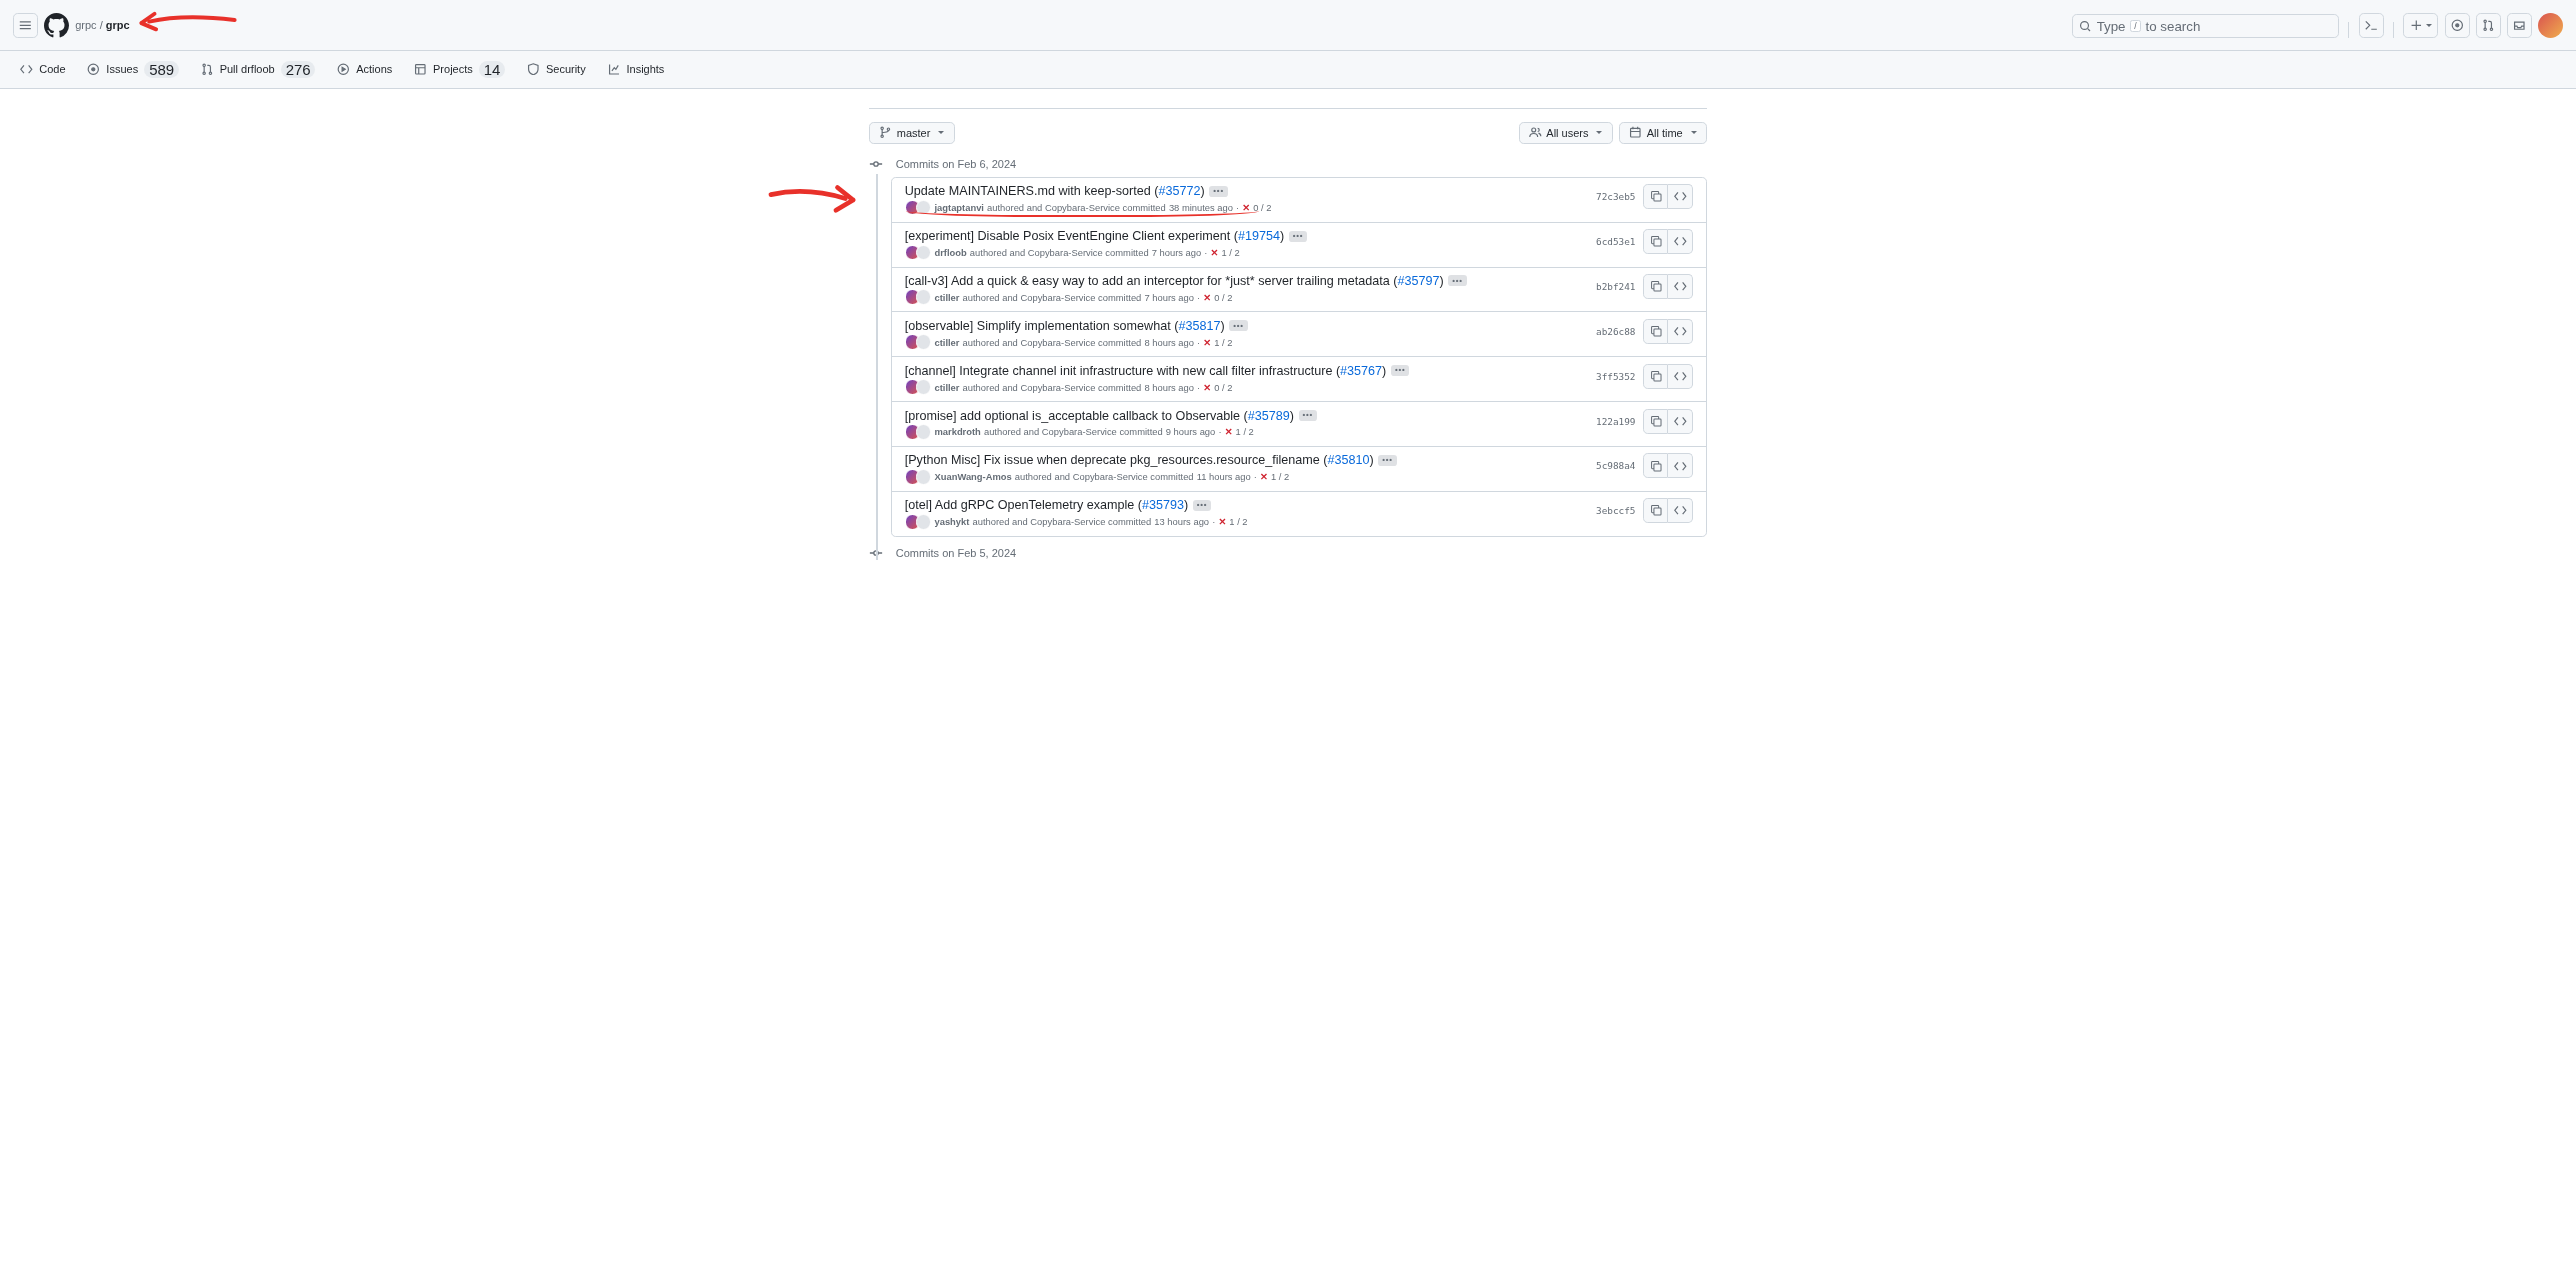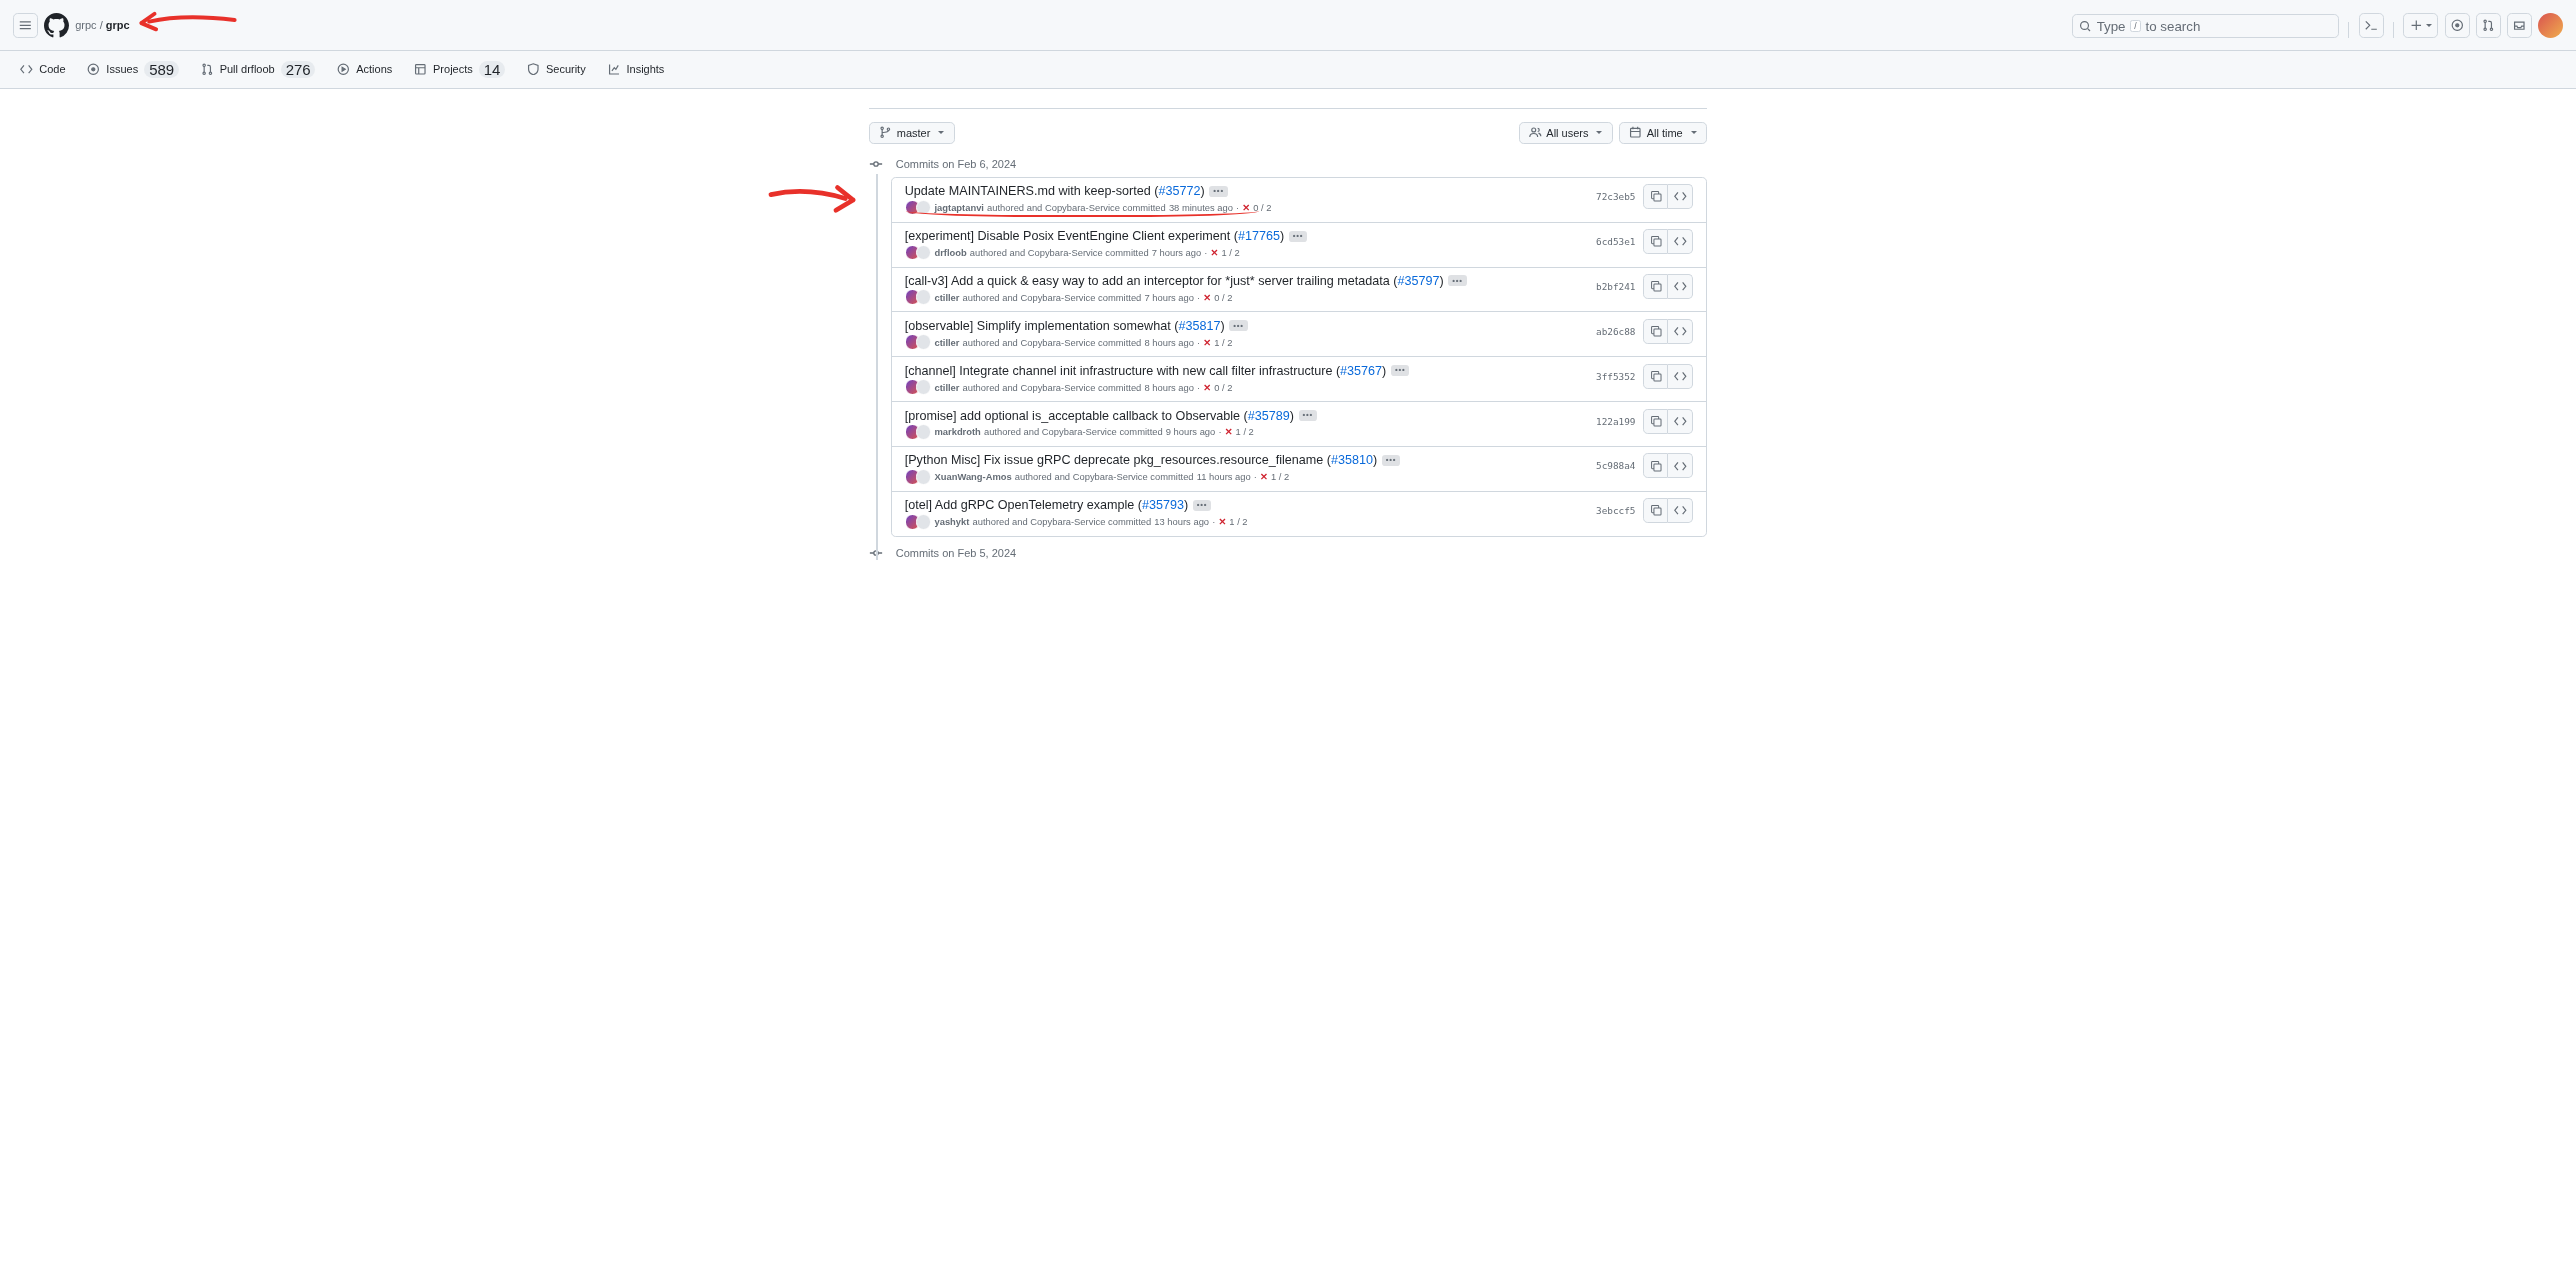--- a/index.html
+++ b/index.html
@@ -289,21 +289,21 @@
       <button class="action-btn browse">
         <svg width="12.6" height="12.6" viewBox="0 0 16 16" fill="none" stroke="#656d76" stroke-width="1.5">
                   <path d="M5 3 1 8l4 5M11 3l4 5-4 5"></path>
                 </svg>
       </button>
     </div>
   </div>
           <div class="commit-item">
     <div class="commit-main">
       <div class="commit-title-row">
-        <a class="commit-title"><span>[experiment] Disable Posix EventEngine Client experiment (</span><span class="pr-link">#17765</span><span>)</span></a>
+        <a class="commit-title"><span>[experiment] Disable Posix EventEngine Client experiment (</span><span class="pr-link">#19754</span><span>)</span></a>
         <button class="ellipsis-btn">•••</button>
       </div>
       <div class="commit-meta">
         <span class="avatar-stack">
           <span class="mini-avatar a1"></span>
           <span class="mini-avatar a2"></span>
         </span>
         <a class="author-link">drfloob</a>
         <span>authored and Copybara-Service committed</span>
         <a>7 hours ago</a>
@@ -459,21 +459,21 @@
       <button class="action-btn browse">
         <svg width="12.6" height="12.6" viewBox="0 0 16 16" fill="none" stroke="#656d76" stroke-width="1.5">
                   <path d="M5 3 1 8l4 5M11 3l4 5-4 5"></path>
                 </svg>
       </button>
     </div>
   </div>
           <div class="commit-item">
     <div class="commit-main">
       <div class="commit-title-row">
-        <a class="commit-title"><span>[Python Misc] Fix issue gRPC deprecate pkg_resources.resource_filename (</span><span class="pr-link">#35810</span><span>)</span></a>
+        <a class="commit-title"><span>[Python Misc] Fix issue when deprecate pkg_resources.resource_filename (</span><span class="pr-link">#35810</span><span>)</span></a>
         <button class="ellipsis-btn">•••</button>
       </div>
       <div class="commit-meta">
         <span class="avatar-stack">
           <span class="mini-avatar a1"></span>
           <span class="mini-avatar a2"></span>
         </span>
         <a class="author-link">XuanWang-Amos</a>
         <span>authored and Copybara-Service committed</span>
         <a>11 hours ago</a>

